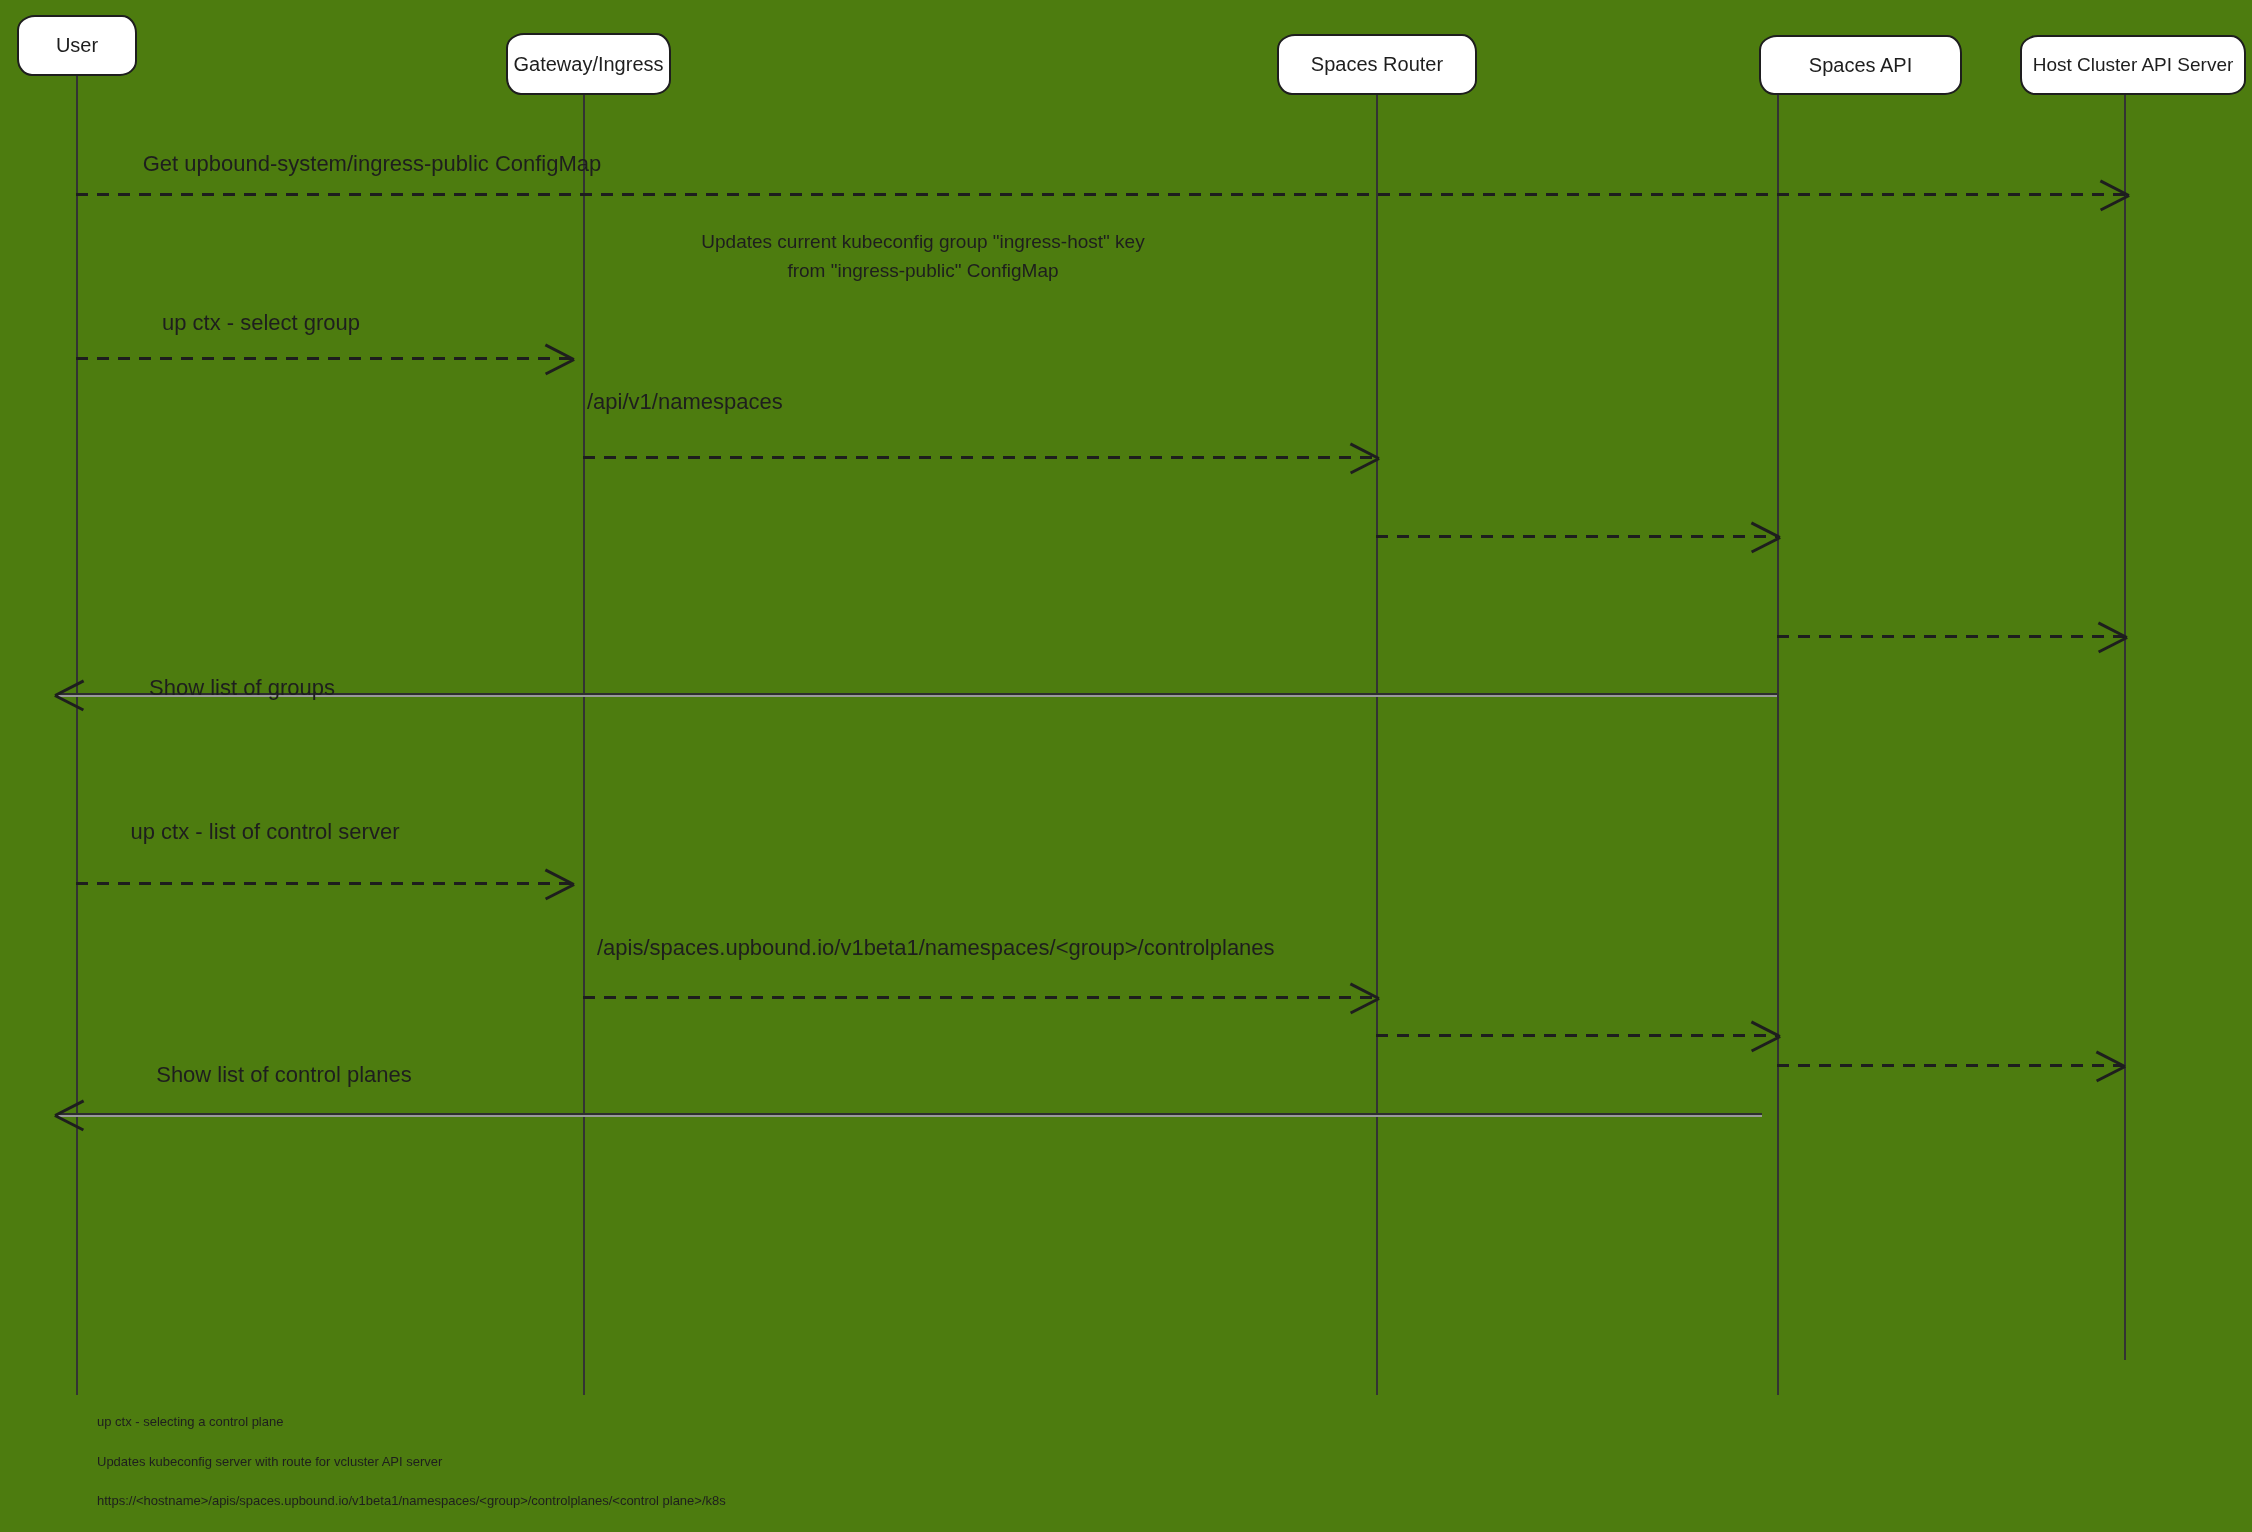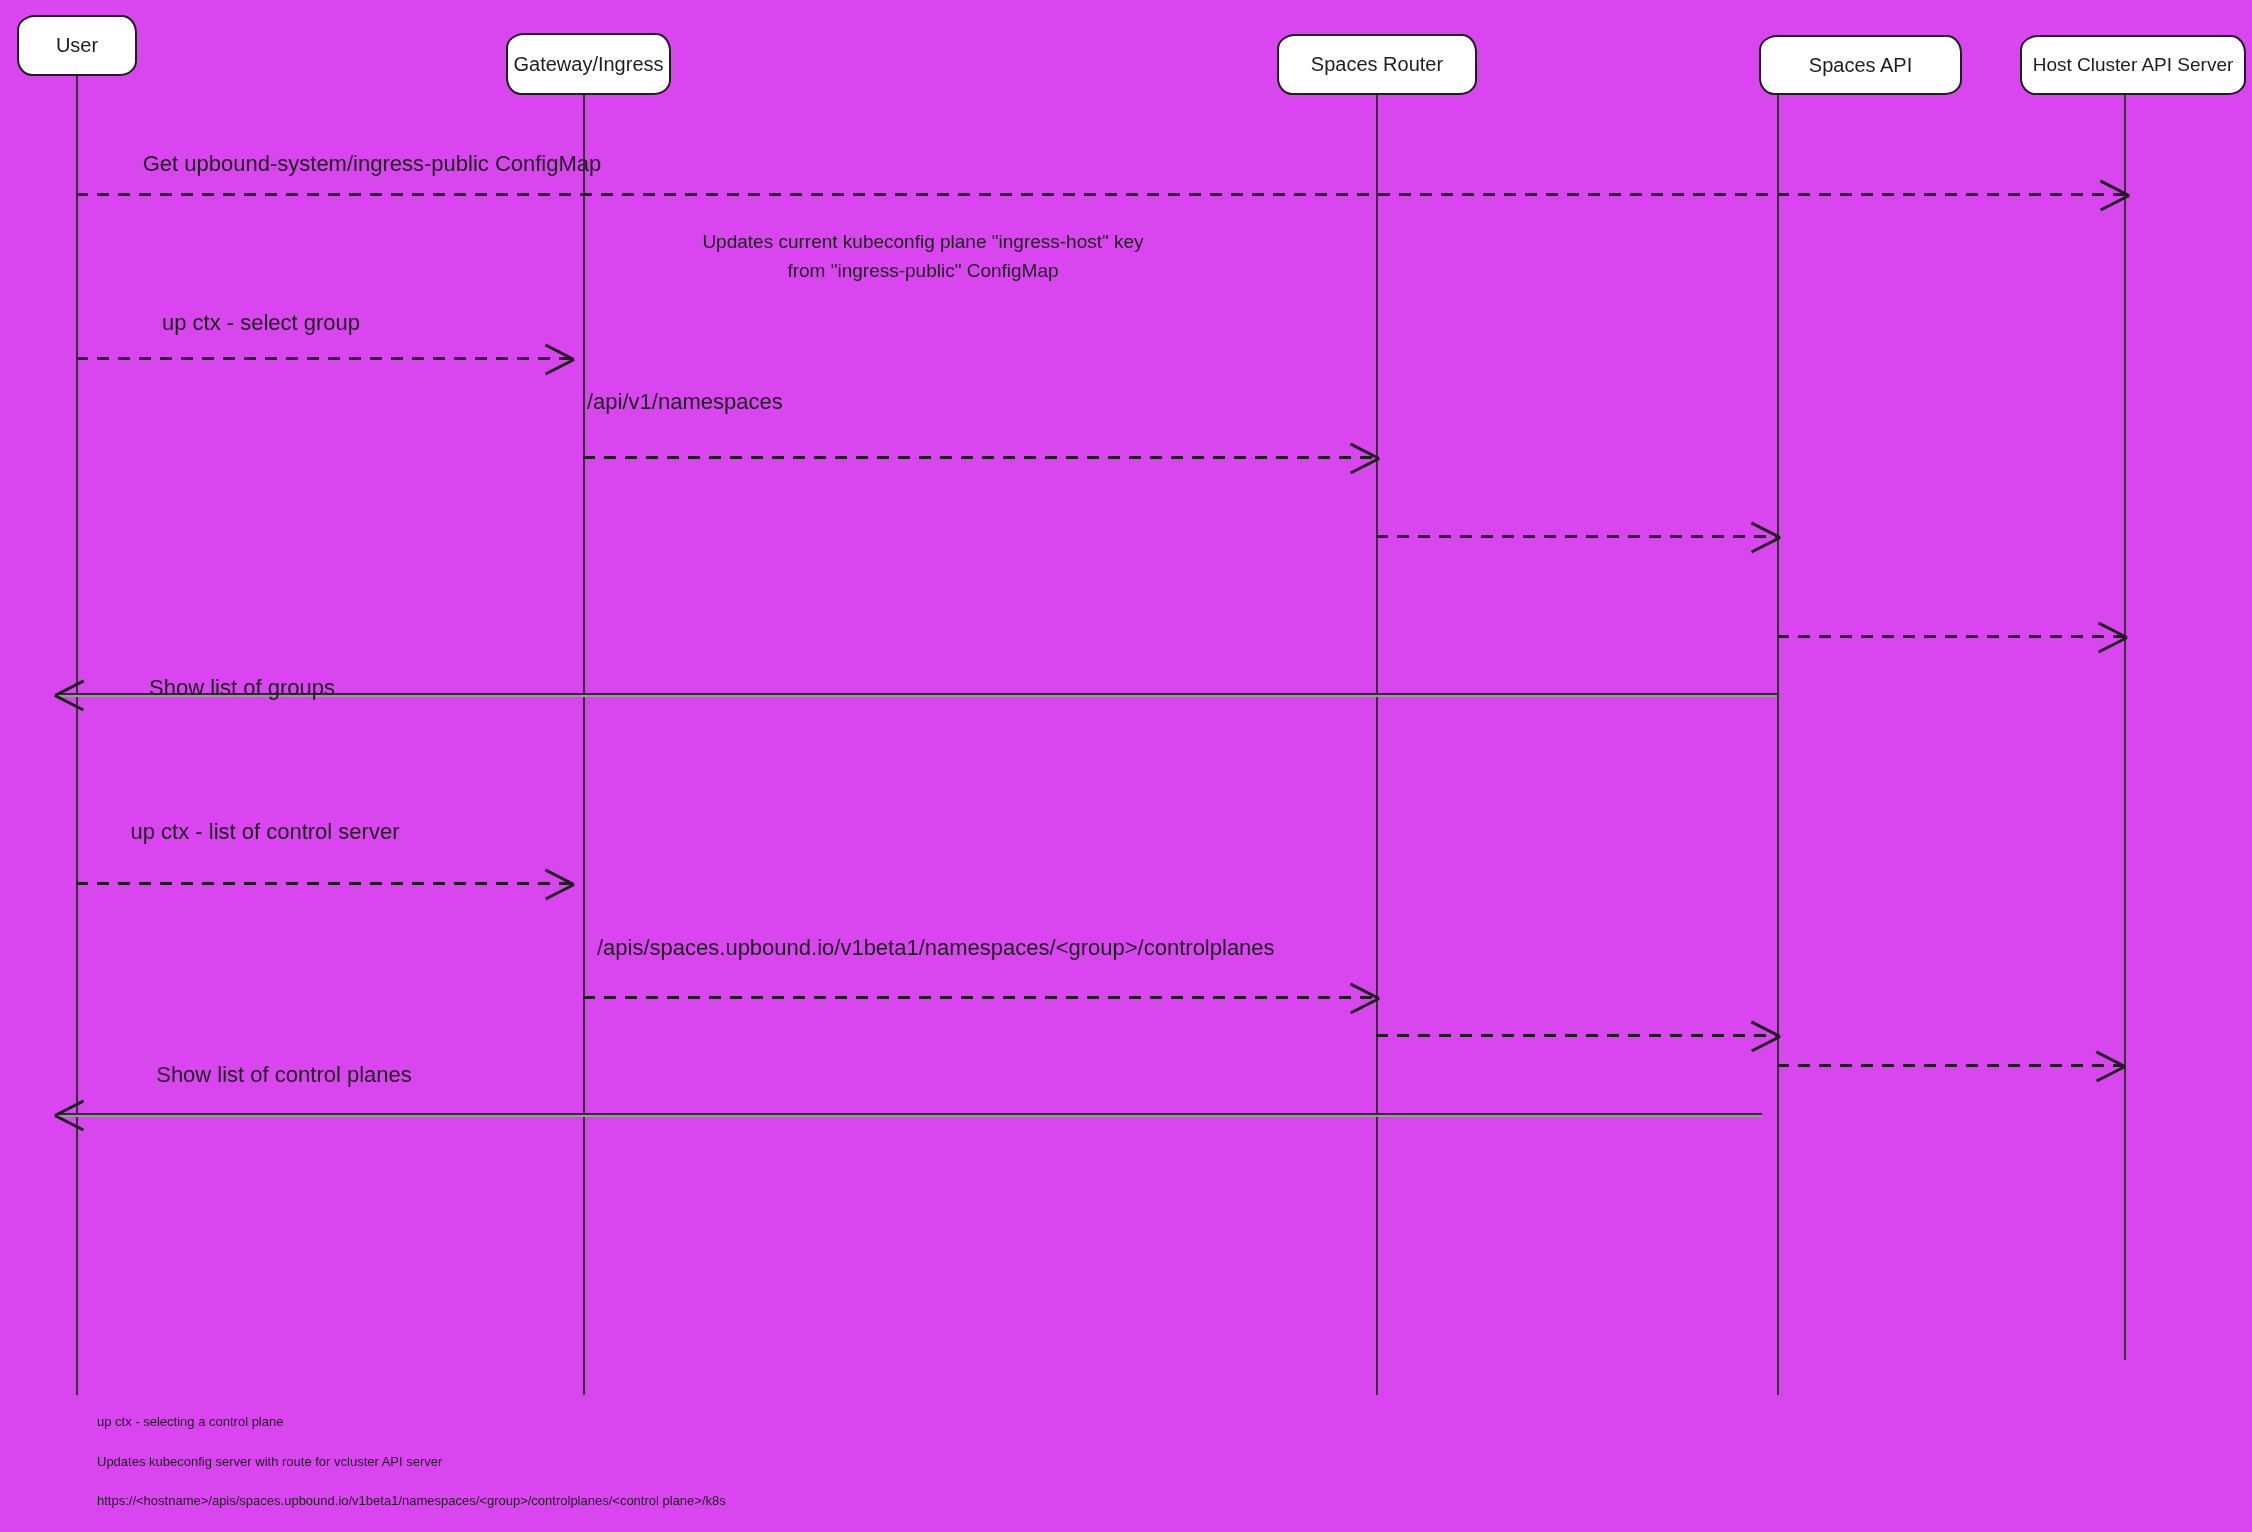--- a/index.html
+++ b/index.html
@@ -3,21 +3,21 @@
 <meta charset="utf-8">
 <style>
   :root{
     --ink:#1e1e1e;
     --ret:#4a4a4a;
   }
   html,body{margin:0;padding:0;background:#ffffff;}
   .canvas{
     position:relative;
     width:2252px;height:1532px;
-    background:#d946ef;
+    background:#4d7c0f;
     font-family:"Liberation Sans","DejaVu Sans",sans-serif;
     color:var(--ink);
     overflow:hidden;
   }
   
   .actor{
     position:absolute;
     border:2.5px solid var(--ink);
     border-radius:18px 15px 17px 15px / 15px 18px 15px 17px;
     background:#fff;
@@ -96,21 +96,21 @@
   <div class="lifeline" style="left:1376px;top:95px;height:1300px;"></div>
   <div class="lifeline" style="left:1777px;top:95px;height:1300px;"></div>
   <div class="lifeline" style="left:2124px;top:95px;height:1265px;"></div>
 
   <div class="msg-label center" style="left:122px;top:152px;width:500px;">Get upbound-system/ingress-public ConfigMap</div>
   <div class="arrow dashed" style="left:76px;top:193px;width:2050px;">
     <i class="ah r"></i>
   </div>
 
   <div class="note" style="left:623px;top:227px;width:600px;">
-    <span>Updates current kubeconfig plane "ingress-host" key</span>
+    <span>Updates current kubeconfig group "ingress-host" key</span>
     <span>from "ingress-public" ConfigMap</span>
   </div>
 
   <div class="msg-label center" style="left:111px;top:311px;width:300px;">up ctx - select group</div>
   <div class="arrow dashed" style="left:76px;top:357px;width:495px;">
     <i class="ah r"></i>
   </div>
 
   <div class="msg-label" style="left:587px;top:390px;">/api/v1/namespaces</div>
   <div class="arrow dashed" style="left:583px;top:456px;width:793px;">

